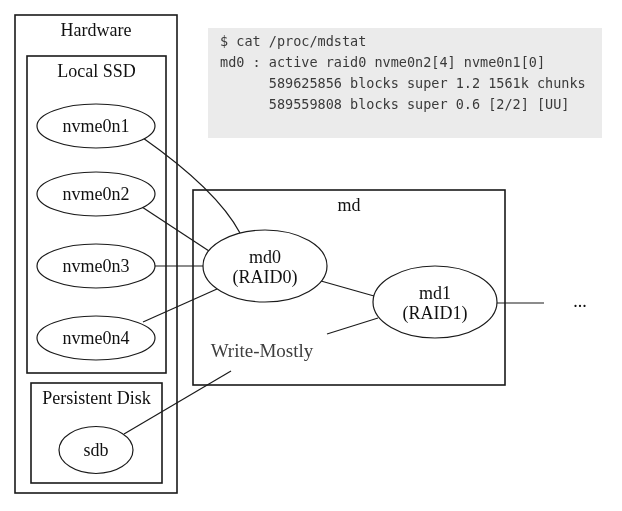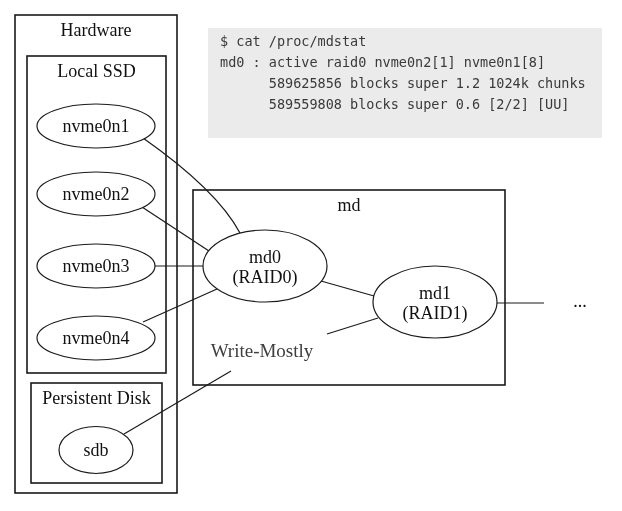--- a/index.html
+++ b/index.html
@@ -114,18 +114,18 @@
     <text class="dlabel" x="435" y="299">md1</text>
     <text class="dlabel" x="435" y="319">(RAID1)</text>
 
     <text class="dlabel" x="580" y="307">...</text>
 
     <text class="edge-label" x="262" y="357">Write-Mostly</text>
   </svg>
 
   <div id="terminal">
     <div class="term-line">$ cat /proc/mdstat</div>
-    <div class="term-line">md0 : active raid0 nvme0n2[1] nvme0n1[8]</div>
-    <div class="term-line">      589625856 blocks super 1.2 1024k chunks</div>
+    <div class="term-line">md0 : active raid0 nvme0n2[4] nvme0n1[0]</div>
+    <div class="term-line">      589625856 blocks super 1.2 1561k chunks</div>
     <div class="term-line">      589559808 blocks super 0.6 [2/2] [UU]</div>
   </div>
 
 </div>
 
 </body></html>

